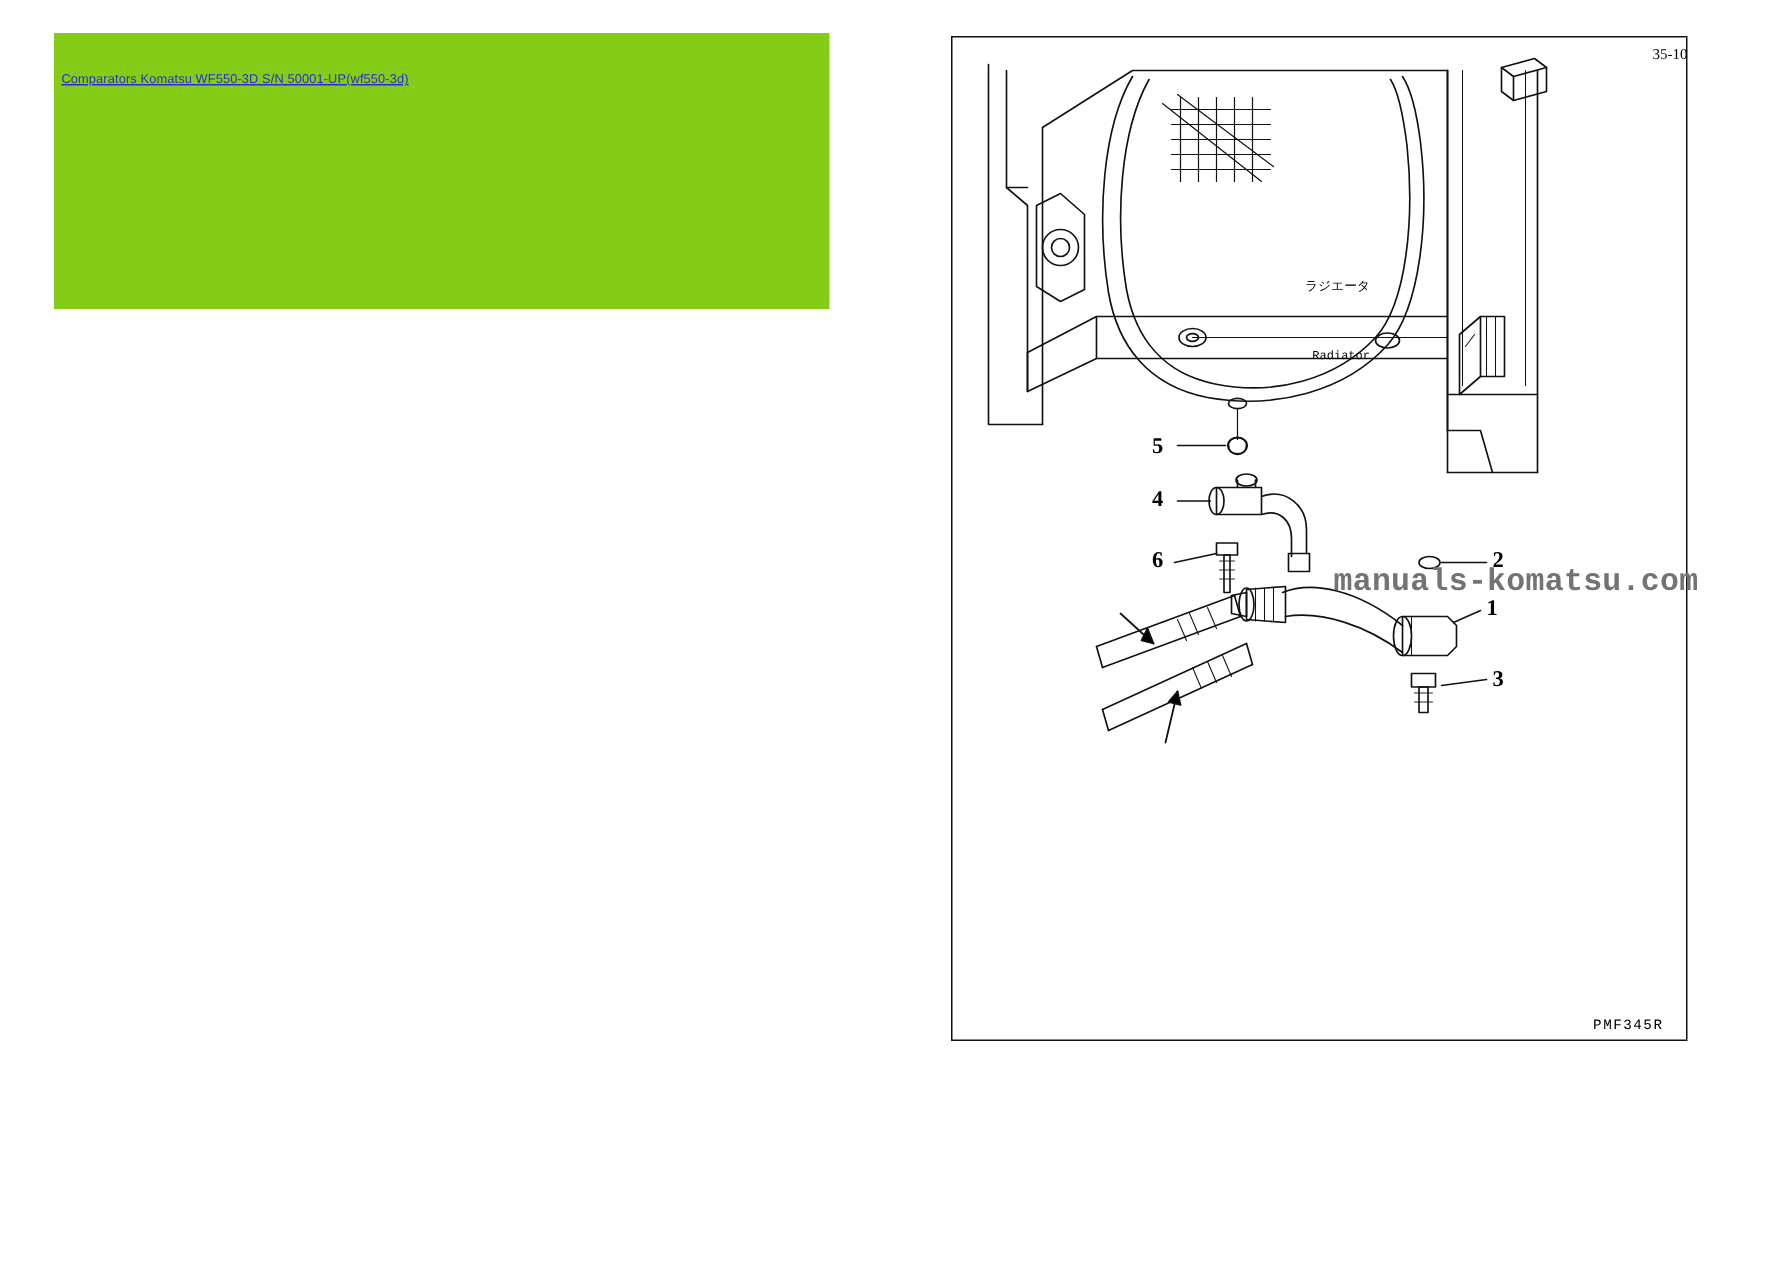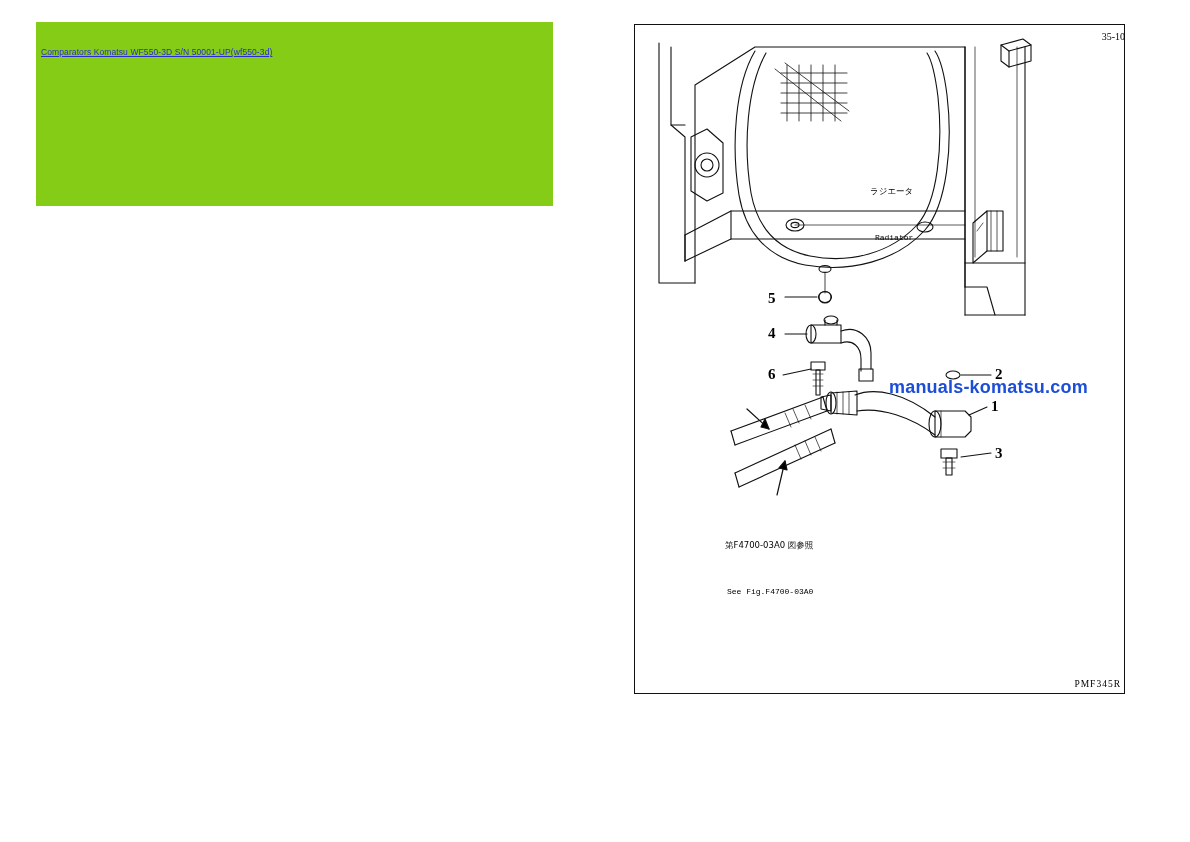--- a/index.html
+++ b/index.html
@@ -94,32 +94,32 @@
     font-size: 8px;
     line-height: 10.5px;
     color: #000;
     white-space: pre;
     text-align: right;
   }
   #watermark {
     position: absolute;
     left: 254px;
     top: 352px;
-    font-family: Liberation Sans, sans-serif;
-    font-size: 18px;
+    font-family: Liberation Mono, monospace;
+    font-size: 21px;
     font-weight: bold;
-    color: #1d4ed8;
+    color: #737373;
     letter-spacing: 0.2px;
     white-space: nowrap;
   }
   #fig-code {
     position: absolute;
-    right: 4px;
+    right: 16px;
     bottom: 4px;
-    font-family: Liberation Serif, serif;
+    font-family: Liberation Mono, monospace;
     font-size: 9.5px;
     letter-spacing: 1px;
     color: #000;
     margin-top: 35px;
   }
   #page-code {
     position: absolute;
     right: 0;
     top: 6px;
     font-family: Liberation Serif, serif;
@@ -278,24 +278,20 @@
       </g>
     </g>
   </svg>
 
   <div class="lbl radiator-label">
     <div class="jp">ラジエータ</div>
     <div class="mono-small">Radiator</div>
   </div>
 
 
-  <div class="lbl" style="left:90px; top:479px;">
-    <div class="jp">第F4700-03A0 図参照</div>
-    <div class="mono-small">See Fig.F4700-03A0</div>
-  </div>
 
   <div class="callout" style="left:133px; top:265px;">5</div>
   <div class="callout" style="left:133px; top:300px;">4</div>
   <div class="callout" style="left:133px; top:341px;">6</div>
   <div class="callout" style="left:360px; top:341px;">2</div>
   <div class="callout" style="left:356px; top:373px;">1</div>
   <div class="callout" style="left:360px; top:420px;">3</div>
 
   <div id="watermark">manuals-komatsu.com</div>
 

